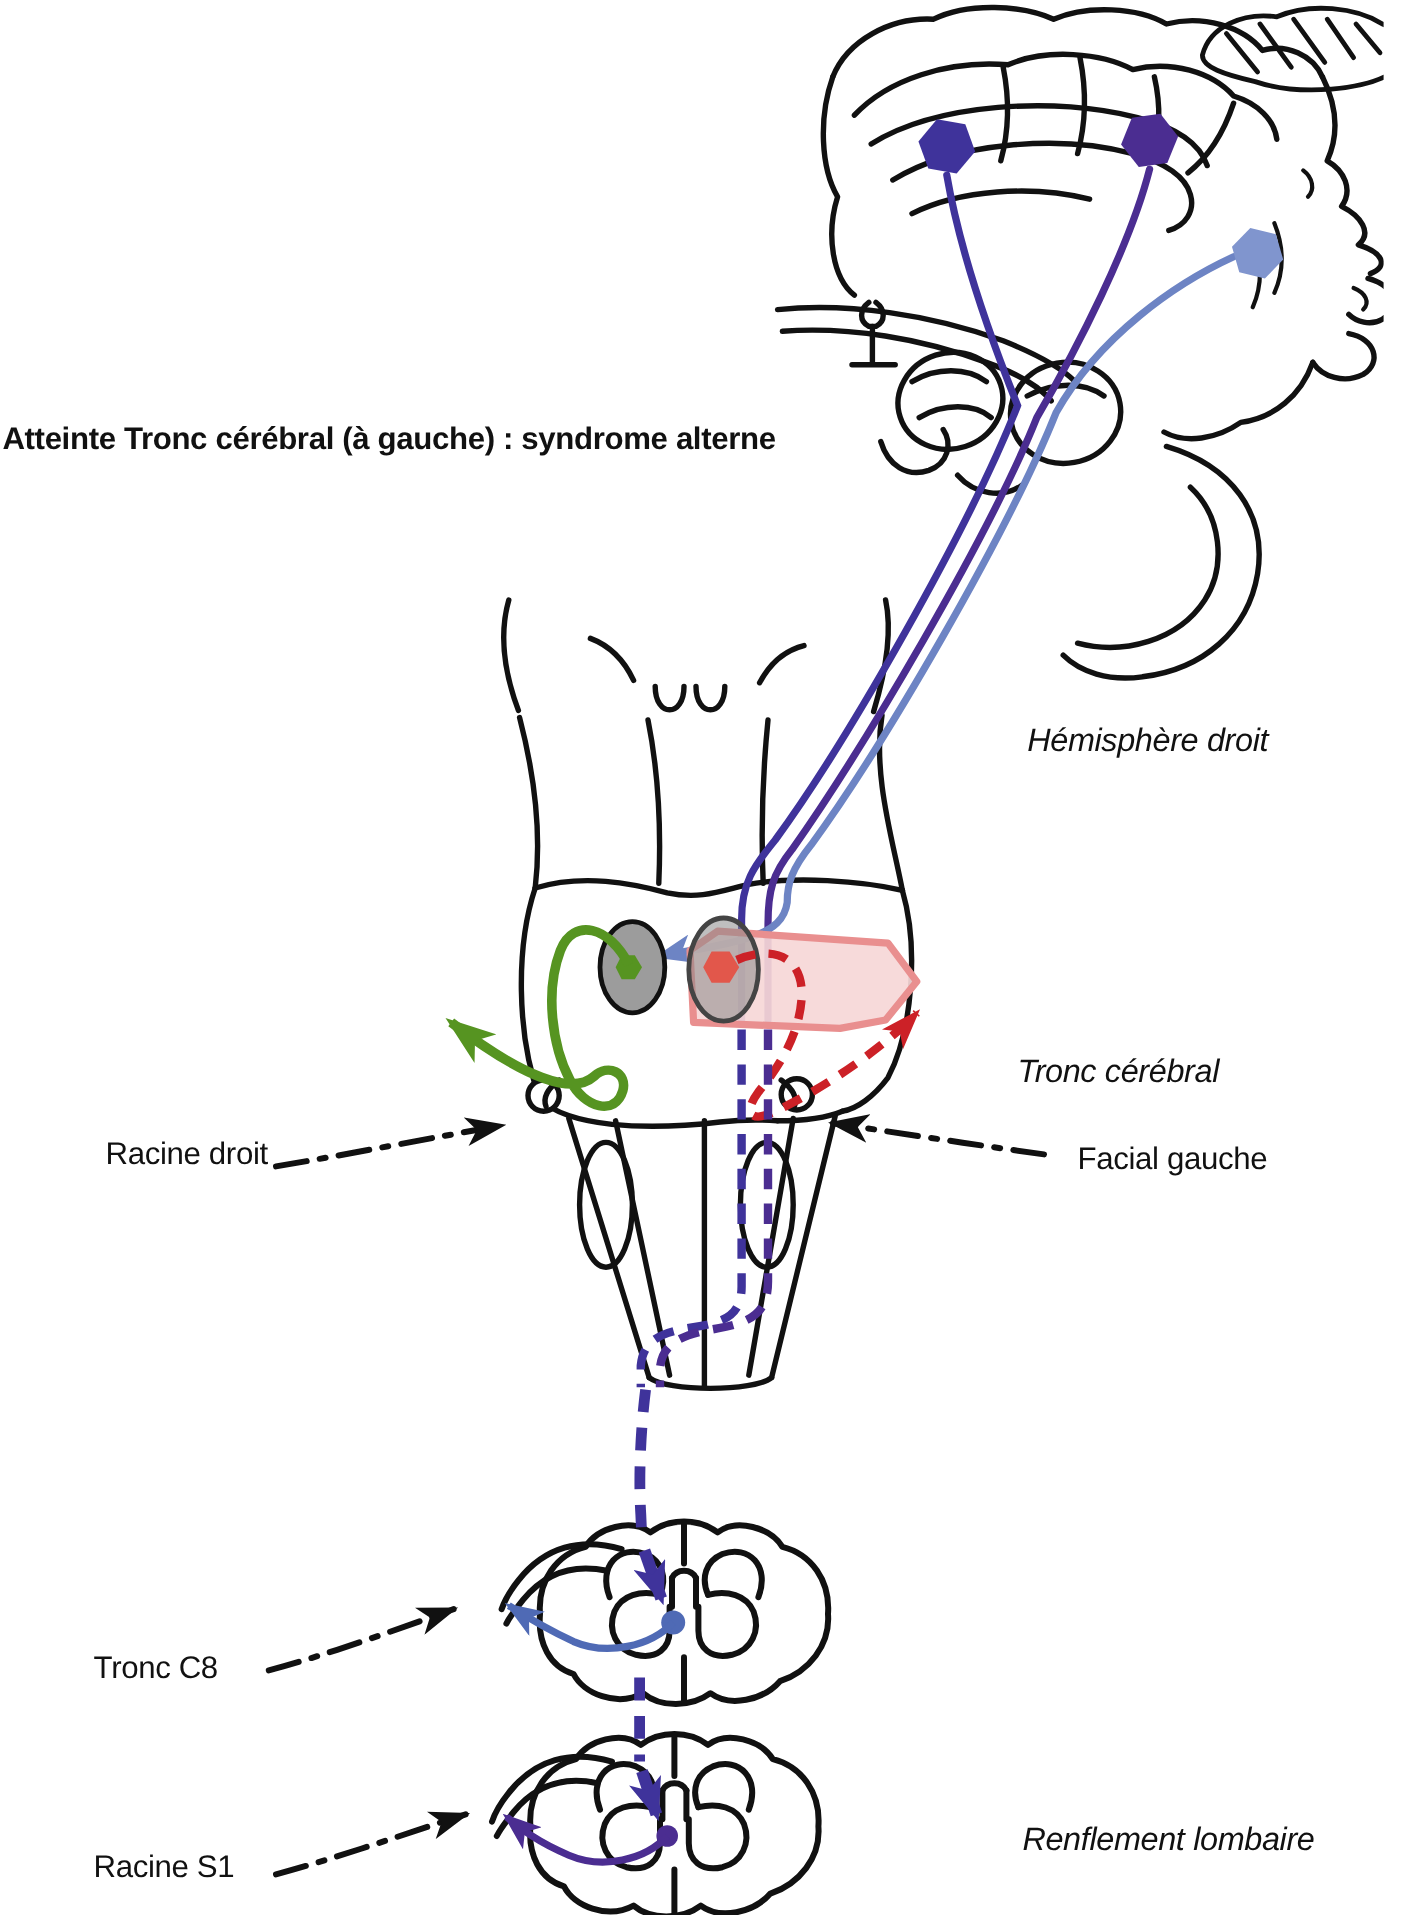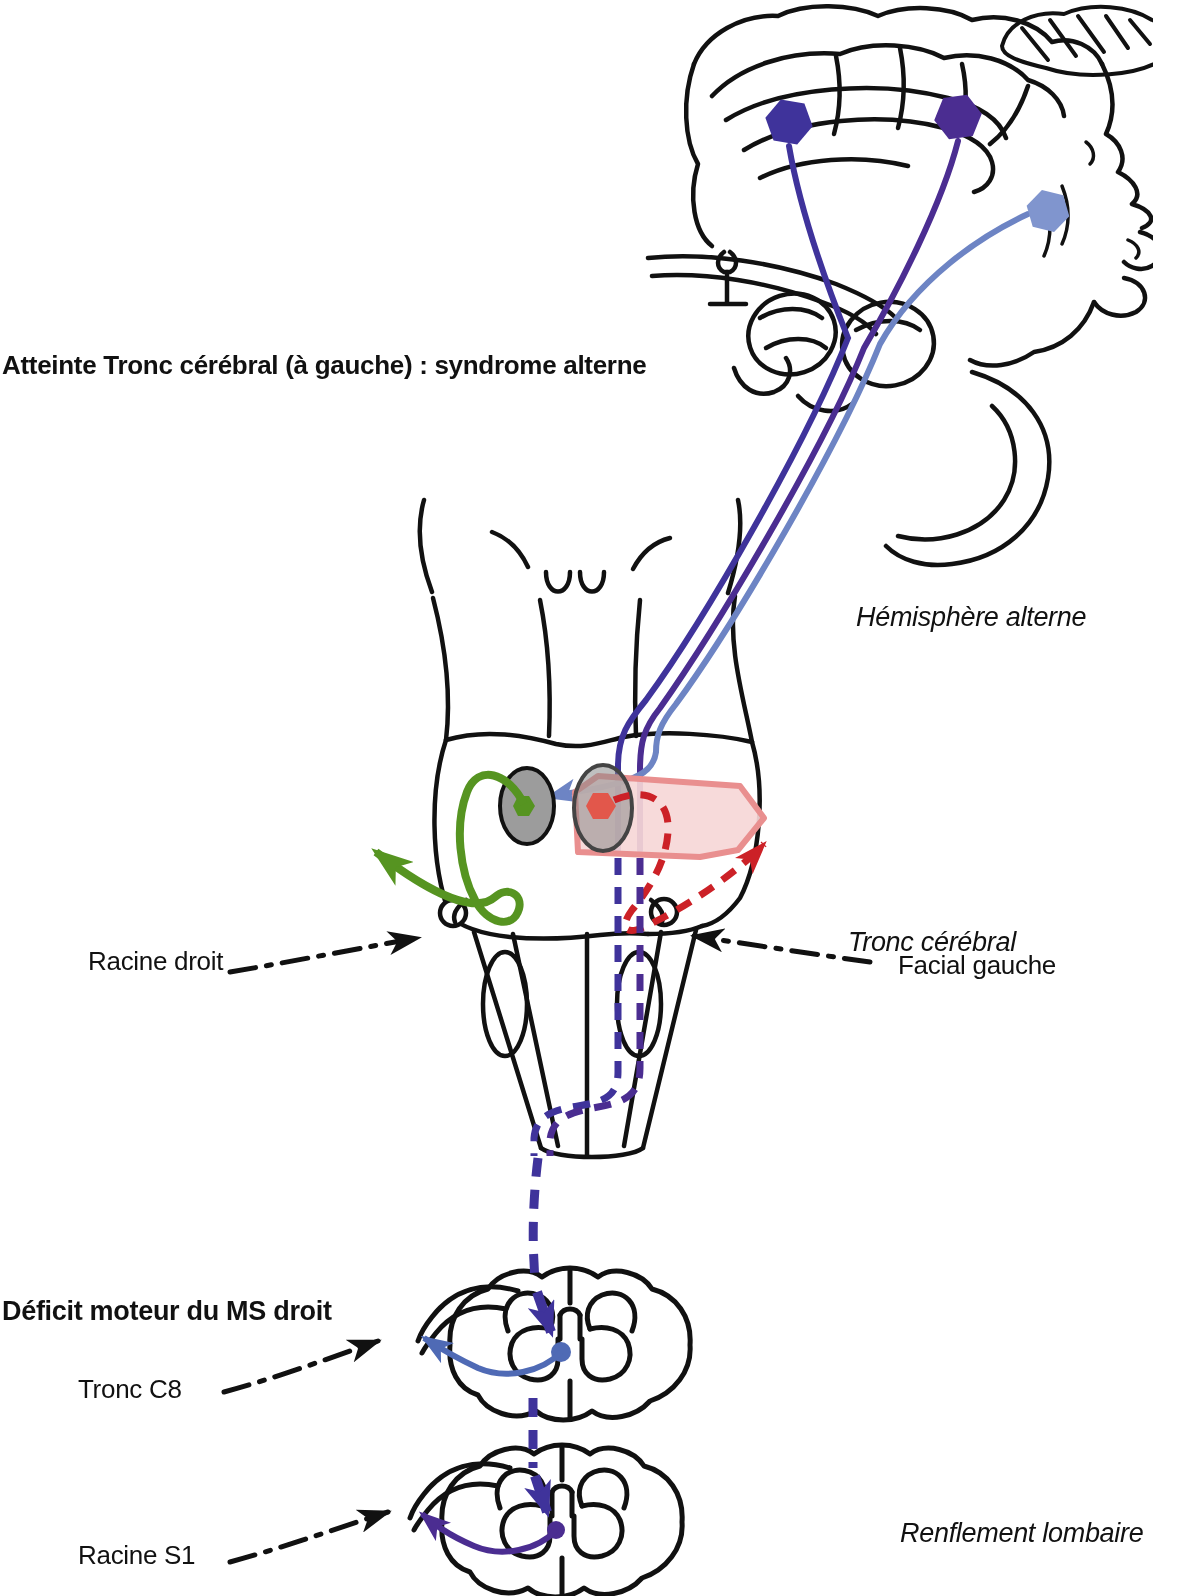--- a/index.html
+++ b/index.html
@@ -199,22 +199,21 @@
 
   <g class="ln" stroke-width="5" stroke-dasharray="26 11 5 11">
     <path marker-end="url(#mBlack)" d="M 230 972 C 290 962, 360 948, 418 938"></path>
     <path marker-end="url(#mBlack)" d="M 870 962 C 812 954, 748 944, 694 936"></path>
     <path marker-end="url(#mBlack)" d="M 224 1392 C 276 1378, 330 1358, 378 1341"></path>
     <path marker-end="url(#mBlack)" d="M 230 1562 C 282 1548, 338 1528, 388 1512"></path>
   </g>
 </svg>
 
 <div class="lbl title" style="left:2px;top:350px">Atteinte Tronc cérébral (à gauche) : syndrome alterne</div>
-<div class="lbl ital" style="left:856px;top:602px">Hémisphère alterne</div>
-<div class="lbl ital" style="left:848px;top:927px">Tronc cérébral</div>
+<div class="lbl ital" style="left:856px;top:602px">Hémisphère droit</div>
+<div class="lbl ital" style="left:848px;top:878px">Tronc cérébral</div>
 <div class="lbl" style="left:88px;top:946px">Racine droit</div>
 <div class="lbl" style="left:898px;top:950px">Facial gauche</div>
-<div class="lbl bold" style="left:2px;top:1296px">Déficit moteur du MS droit</div>
 <div class="lbl" style="left:78px;top:1374px">Tronc C8</div>
 <div class="lbl" style="left:78px;top:1540px">Racine S1</div>
-<div class="lbl ital" style="left:900px;top:1518px">Renflement lombaire</div>
+<div class="lbl ital" style="left:852px;top:1518px">Renflement lombaire</div>
 
 </div>
 
 </body></html>

